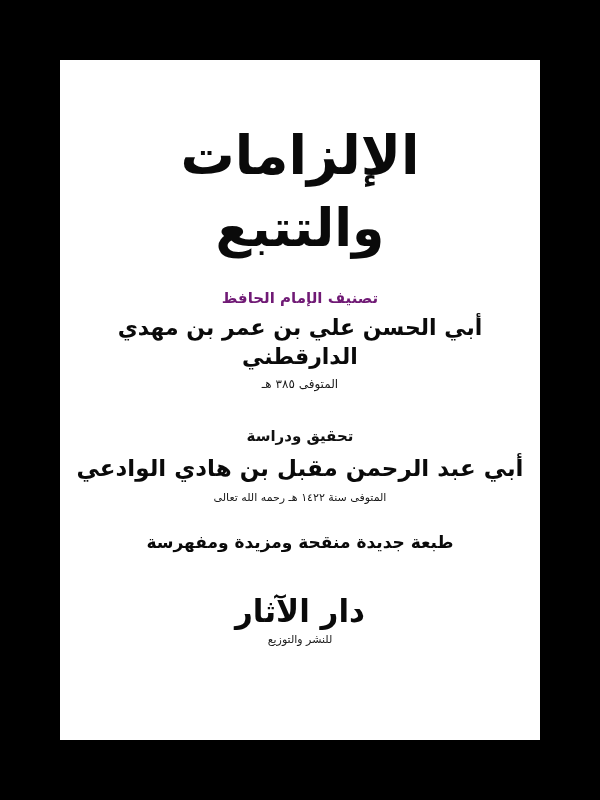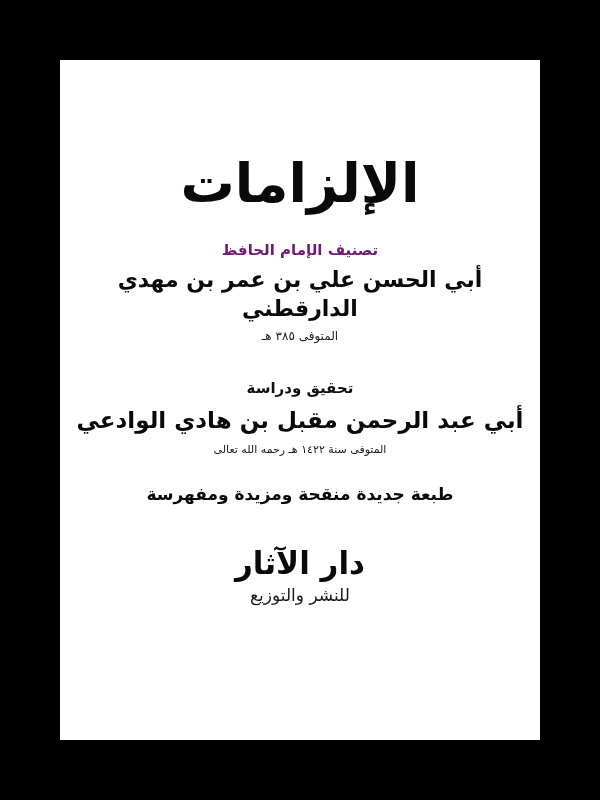--- a/index.html
+++ b/index.html
@@ -19,21 +19,21 @@
     position: relative;
     width: 480px;
     height: 680px;
     background: #ffffff;
     overflow: hidden;
     display: flex;
     flex-direction: column;
     align-items: center;
   }
   .title-block {
-    margin-top: 93px;
+    margin-top: 65px;
     text-align: center;
     direction: rtl;
   }
   .title-line-1 {
     font-family: "DejaVu Sans", sans-serif;
     font-size: 54px;
     font-weight: bold;
     color: #0a0a0a;
     line-height: 1.15;
     letter-spacing: 0px;
@@ -104,33 +104,34 @@
     text-align: center;
     direction: rtl;
   }
   .publisher-name {
     font-size: 31px;
     font-weight: bold;
     color: #0a0a0a;
     line-height: 1.1;
   }
   .publisher-sub {
-    font-size: 17px;
+    font-size: 11px;
     color: #1a1a1a;
     margin-top: 5px;
     letter-spacing: 0.5px;
   }
 </style>
 </head>
 <body>
 
 <div class="page">
 
   <div class="title-block">
     <div class="title-line-1">الإلزامات</div>
+    <div class="title-line-2">والتتبع</div>
   </div>
 
   <div class="author-block">
     <div class="author-prefix">تصنيف الإمام الحافظ</div>
     <div class="author-name">أبي الحسن علي بن عمر بن مهدي الدارقطني</div>
     <div class="author-death">المتوفى ٣٨٥ هـ</div>
   </div>
 
   <div class="editor-block">
     <div class="editor-prefix">تحقيق ودراسة</div>

